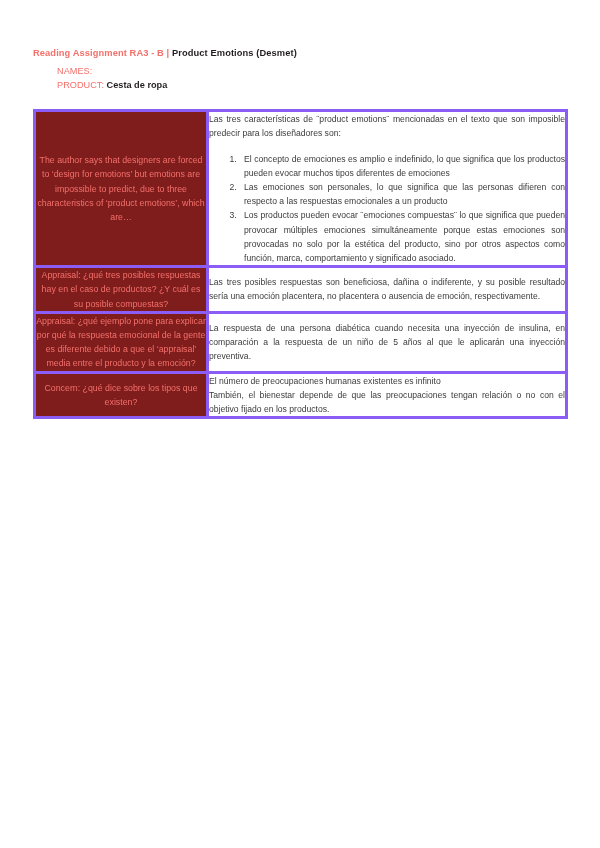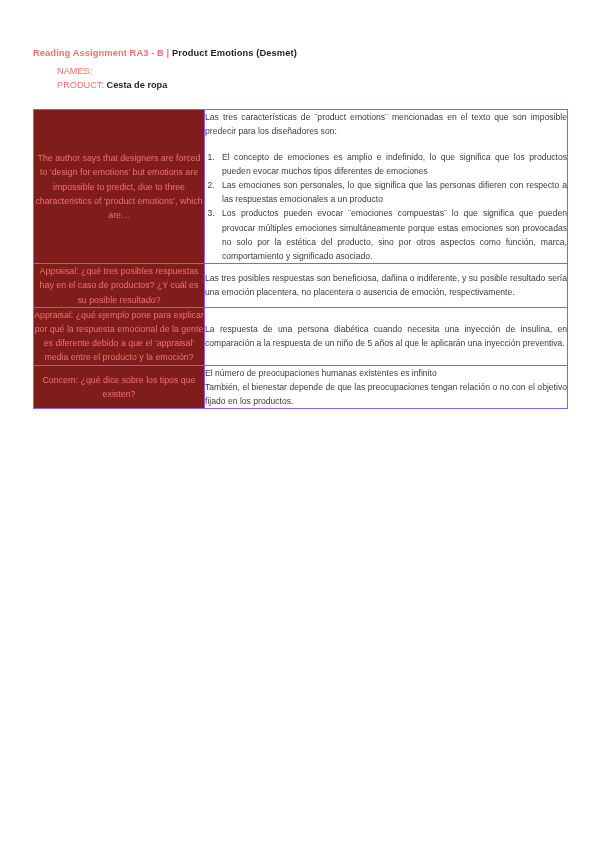--- a/index.html
+++ b/index.html
@@ -73,21 +73,21 @@
 
   
   table.qa {
     margin-top: 16px;
     border-collapse: collapse;
     width: 535px;
     table-layout: fixed;
     box-shadow: 0 0 0 0 transparent;
   }
   table.qa td {
-    border: 1px solid #8b5cf6;
+    border: 3px solid #8b5cf6;
     vertical-align: middle;
     padding: 0;
   }
   td.q {
     width: 170px;
     background: #7f1d1d;
     color: #f4706b;
     text-align: center;
     font-size: 8.8px;
     line-height: 14.2px;
@@ -102,21 +102,21 @@
     padding: 8px 12px 8px 11px;
   }
   td.a p {
     margin: 0;
   }
   td.a p.lead {
     margin-bottom: 11px;
   }
   ol.charlist {
     margin: 0;
-    padding-left: 12px;
+    padding-left: 30px;
     list-style-position: outside;
   }
   ol.charlist li {
     margin: 0 0 0 0;
     padding-left: 5px;
     text-align: justify;
   }
   .nowrapline {
     text-align: left;
   }
@@ -150,21 +150,21 @@
         <td class="a">
           <p class="lead">Las tres características de ¨product emotions¨ mencionadas en el texto que son imposible predecir para los diseñadores son:</p>
           <ol class="charlist">
             <li>El concepto de emociones es amplio e indefinido, lo que significa que los productos pueden evocar muchos tipos diferentes de emociones</li>
             <li>Las emociones son personales, lo que significa que las personas difieren con respecto a las respuestas emocionales a un producto</li>
             <li>Los productos pueden evocar ¨emociones compuestas¨ lo que significa que pueden provocar múltiples emociones simultáneamente porque estas emociones son provocadas no solo por la estética del producto, sino por otros aspectos como función, marca, comportamiento y significado asociado.</li>
           </ol>
         </td>
       </tr>
       <tr>
-        <td class="q">Appraisal: ¿qué tres posibles respuestas hay en el caso de productos? ¿Y cuál es su posible resultado?</td>
+        <td class="q">Appraisal: ¿qué tres posibles respuestas hay en el caso de productos? ¿Y cuál es su posible compuestas?</td>
         <td class="a">
           <p>Las tres posibles respuestas son beneficiosa, dañina o indiferente, y su posible resultado sería una emoción placentera, no placentera o ausencia de emoción, respectivamente.</p>
         </td>
       </tr>
       <tr>
         <td class="q">Appraisal: ¿qué ejemplo pone para explicar por qué la respuesta emocional de la gente es diferente debido a que el ‘appraisal’ media entre el producto y la emoción?</td>
         <td class="a">
           <p>La respuesta de una persona diabética cuando  necesita una inyección de insulina, en comparación a la respuesta de un niño de 5 años al que le aplicarán una inyección preventiva.</p>
         </td>
       </tr>

